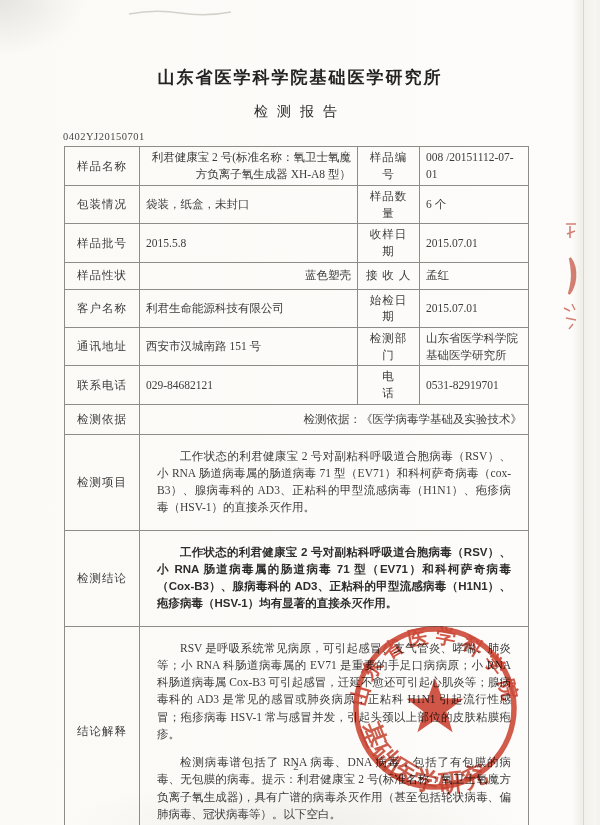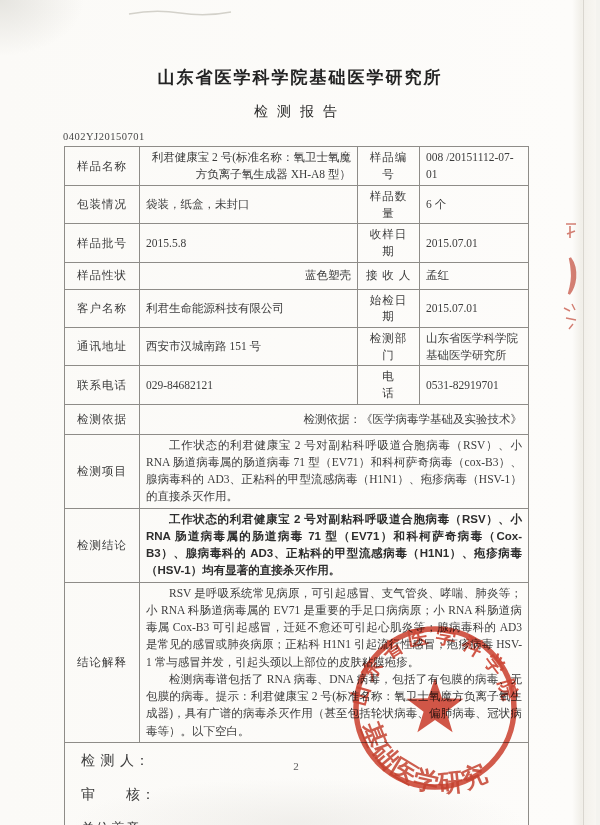--- a/index.html
+++ b/index.html
@@ -20,21 +20,21 @@
   .doc-number{position:absolute;top:131px;left:63px;font-size:10.5px;color:#474747;letter-spacing:.5px;}
   table.report{position:absolute;left:64px;top:146px;width:464px;border-collapse:collapse;table-layout:fixed;
                font-size:11.5px;color:#3c3c3c;}
   table.report th, table.report td{border:1px solid #8e8c88;padding:2px 6px;font-weight:normal;
                vertical-align:middle;line-height:1.45;}
   table.report th{text-align:center;letter-spacing:1px;}
   td.c{}
   td.l{text-align:right;}
   tr.h39{height:39px} tr.h27{height:27px} tr.h36{height:36px} tr.h24{height:24px}
   tr.h30{height:30px} tr.h64{height:64px} tr.h56{height:56px} tr.h120{height:120px} tr.h116{height:116px}
-  td p{margin:0;text-indent:2em;text-align:justify;line-height:1.5;}
+  td p{margin:11px;text-indent:2em;text-align:justify;line-height:1.5;}
   td.basis-val{text-align:right;}
   tr.conclusion td p{font-family:"Liberation Sans","DejaVu Sans",sans-serif;font-weight:bold;color:#2d2d2d;}
   .signoff-cell{position:relative;height:116px;vertical-align:top;}
   .signoff-line{position:absolute;left:16px;font-size:14px;letter-spacing:1px;color:#3c3c3c;}
   .sl1{top:8px} .sl2{top:42px} .sl3{top:76px}
   .page-number{position:absolute;top:760px;left:64px;width:464px;text-align:center;font-size:11px;color:#5a5a5a;}
   .stamp{position:absolute;left:348px;top:621px;mix-blend-mode:multiply;opacity:.93;}
   .edge-stamp{position:absolute;left:558px;top:212px;mix-blend-mode:multiply;opacity:.85;}
   .scratch{position:absolute;left:125px;top:6px;}
 </style>

